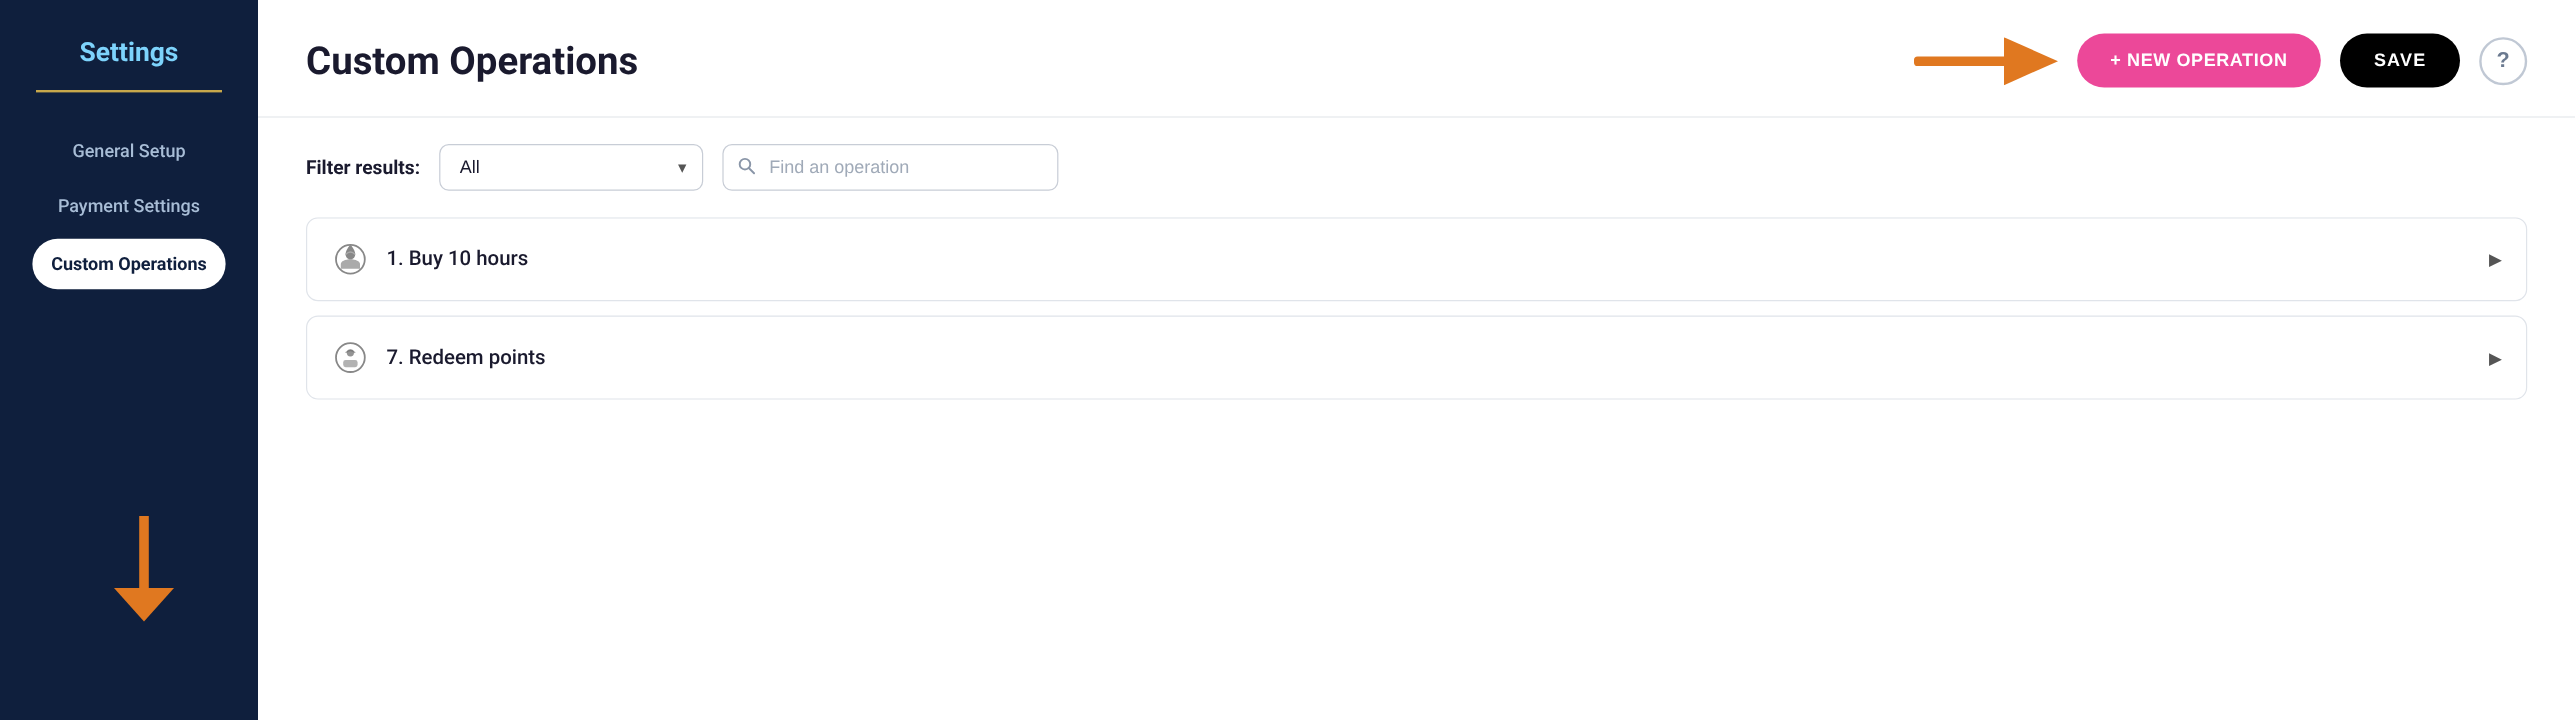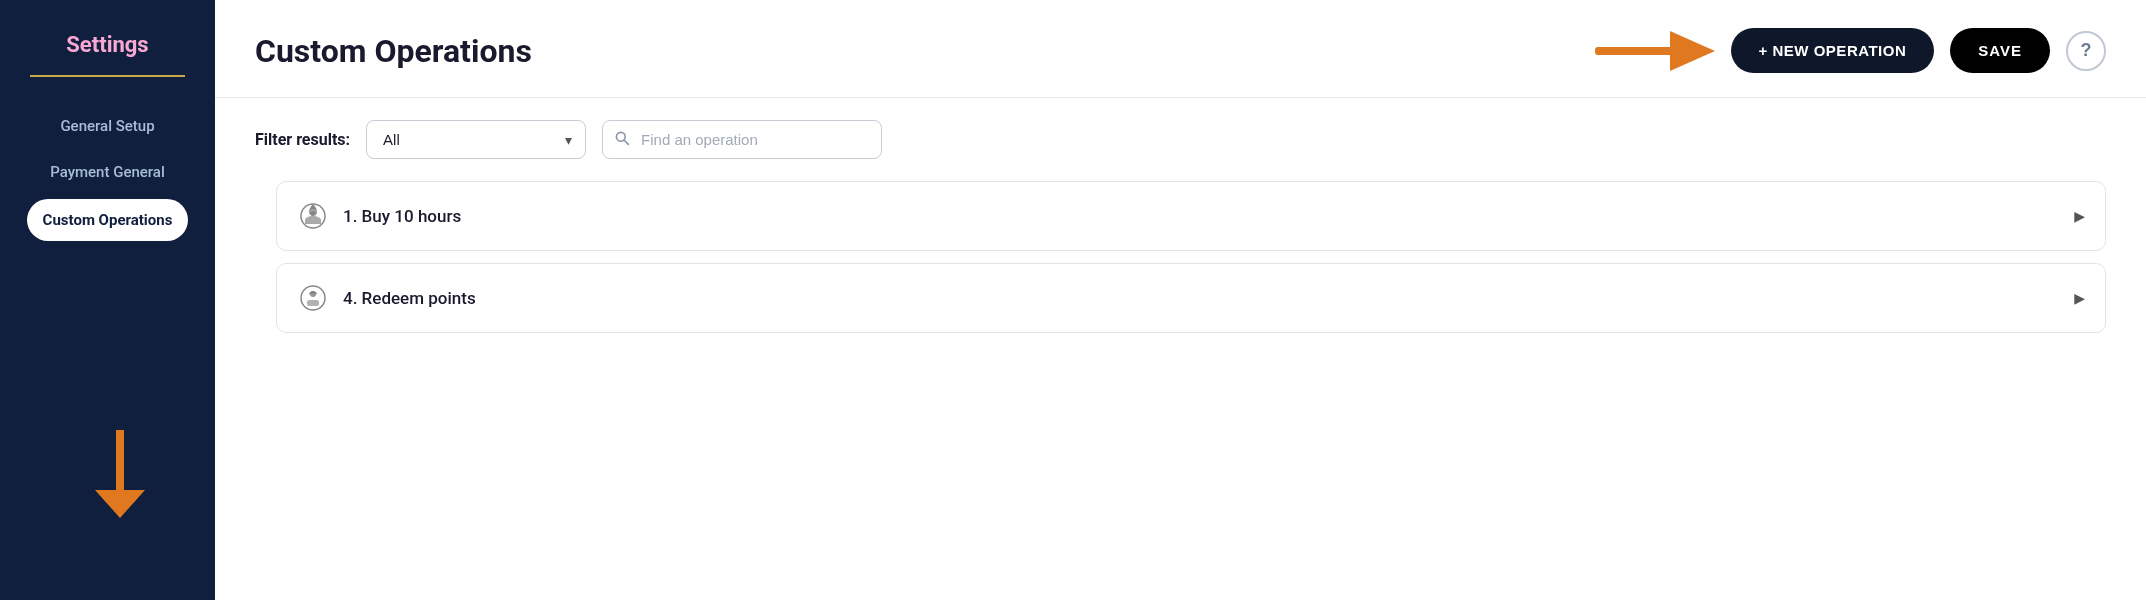--- a/index.html
+++ b/index.html
@@ -14,21 +14,21 @@
     
     .sidebar {
       width: 215px;
       min-width: 215px;
       background: #0f1f3d;
       display: flex;
       flex-direction: column;
       padding: 32px 0;
     }
     .sidebar-title {
-      color: #f9a8d4;
+      color: #7dd3fc;
       font-size: 22px;
       font-weight: 700;
       text-align: center;
       margin-bottom: 18px;
       padding: 0 20px;
     }
     .sidebar-divider {
       border: none;
       border-top: 2px solid #c8a84b;
       margin: 0 30px 28px 30px;
@@ -84,21 +84,21 @@
       display: flex;
       align-items: center;
       gap: 16px;
     }
     .arrow-wrapper {
       display: flex;
       align-items: center;
     }
 
     .btn-new-operation {
-      background: #0f172a;
+      background: #ec4899;
       color: #fff;
       border: none;
       border-radius: 30px;
       padding: 14px 28px;
       font-size: 15px;
       font-weight: 700;
       cursor: pointer;
       letter-spacing: 0.5px;
       white-space: nowrap;
       display: flex;
@@ -195,21 +195,20 @@
     .search-input::placeholder { color: #a0aab8; }
 
     
     .operations-list {
       padding: 0 40px;
       display: flex;
       flex-direction: column;
       gap: 0;
       overflow-y: auto;
       flex: 1;
-      margin-left: 21px;
     }
 
     .operation-item {
       border: 1.5px solid #e0e4ea;
       border-radius: 10px;
       margin-bottom: 12px;
       overflow: hidden;
       background: #fff;
     }
 
@@ -260,21 +259,21 @@
 <body>
 
 <nav class="sidebar">
   <div class="sidebar-title">Settings</div>
   <hr class="sidebar-divider">
   <div class="sidebar-nav">
     <div class="sidebar-item">
       <span>General Setup</span>
     </div>
     <div class="sidebar-item">
-      <span>Payment General</span>
+      <span>Payment Settings</span>
     </div>
     <div class="sidebar-item active">
       <span>Custom Operations</span>
     </div>
   </div>
 </nav>
 
 <main class="main">
 
   <header class="header">
@@ -342,21 +341,21 @@
     <div class="operation-item">
       <div class="operation-row">
         <div class="operation-icon">
           <svg width="28" height="28" viewBox="0 0 28 28" fill="none" xmlns="http://www.w3.org/2000/svg">
             <circle cx="14" cy="14" r="12" stroke="#888" stroke-width="1.5" fill="none"></circle>
             <path d="M10 10 Q14 6 18 10" stroke="#aaa" stroke-width="1.2" fill="none"></path>
             <circle cx="14" cy="10" r="3" fill="#666" opacity="0.7"></circle>
             <rect x="8" y="16" width="12" height="6" rx="2" fill="#666" opacity="0.5"></rect>
           </svg>
         </div>
-        <span class="operation-name">4. Redeem points</span>
+        <span class="operation-name">7. Redeem points</span>
         <span class="operation-chevron">▶</span>
       </div>
     </div>
 
   </div>
 
 </main>
 
 <div style="position:fixed; left: 80px; top: 430px; pointer-events:none;">
   <svg width="80" height="90" viewBox="0 0 80 90" xmlns="http://www.w3.org/2000/svg">

